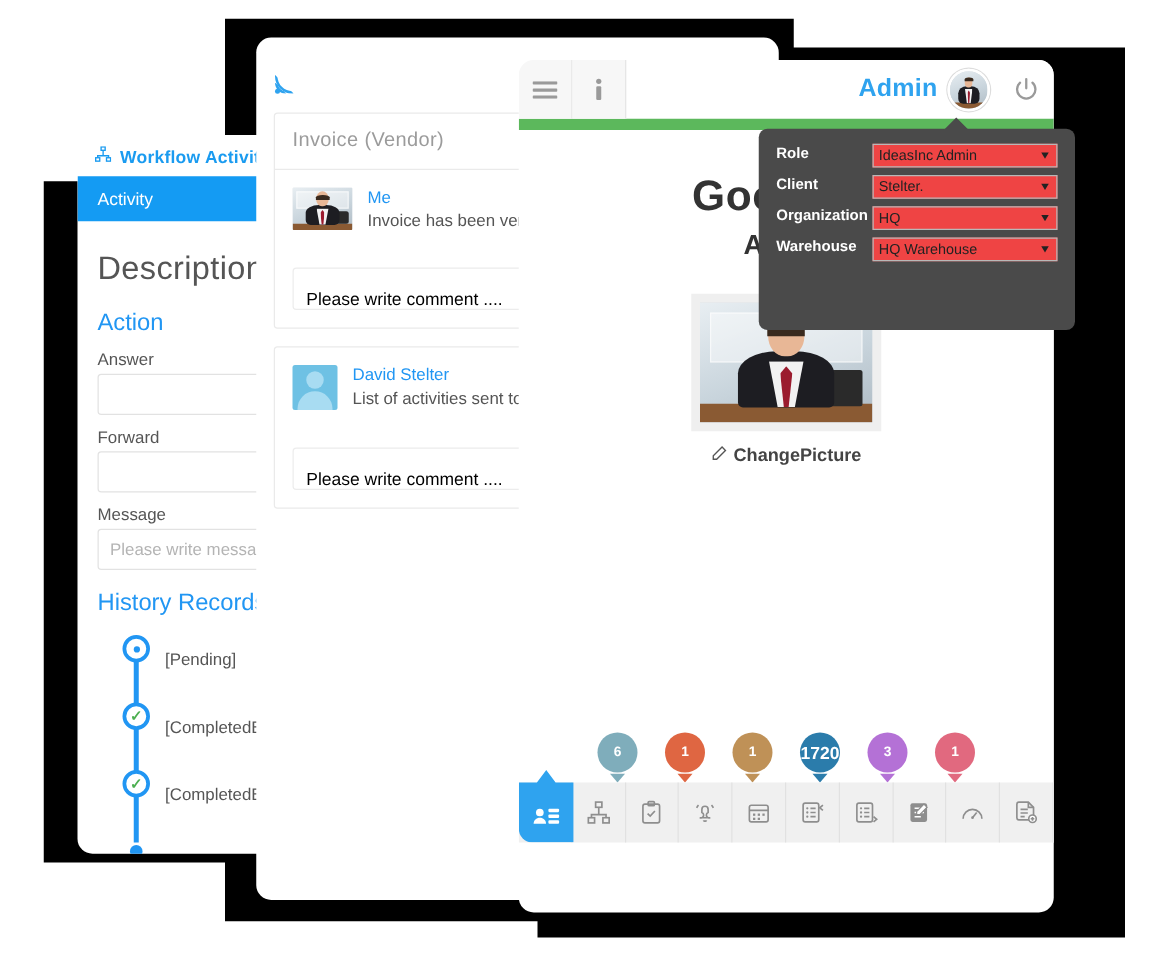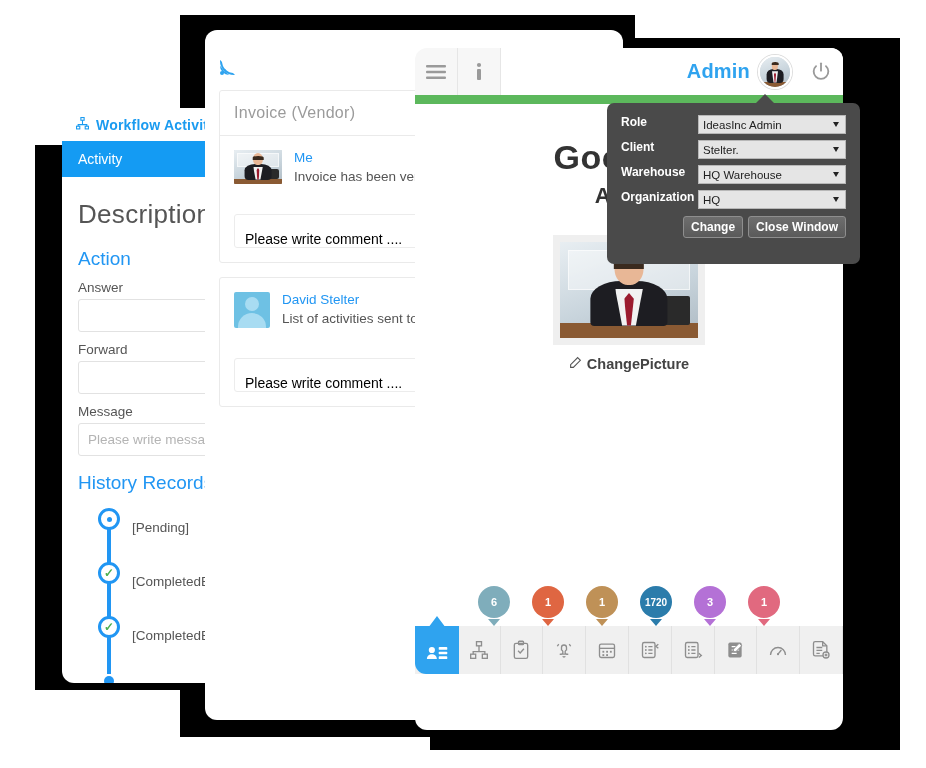--- a/index.html
+++ b/index.html
@@ -115,21 +115,21 @@
   .wr-pic { width: 138px; height: 96px; overflow:hidden; }
   .wr-change { margin-top: 11px; font-size: 14.5px; color:#444; font-weight:bold; display:flex; align-items:flex-end; justify-content:center; gap:5px;}
 
   
   .badges { position:absolute; left:0; right:0; bottom: 48px; display:flex; justify-content:center; gap: 22px;}
   .badge-wrap{ position:relative; width:32px; display:flex; flex-direction:column; align-items:center;}
   .badge {
     width: 32px; height: 32px; border-radius:50%; color:#fff; font-size: 11px;
     display:flex; align-items:center; justify-content:center; font-weight:600;
   }
-  .badge.wide { font-size: 10px; }
+  .badge.wide { font-size: 14px; }
   .badge-tip { width:0;height:0;border-left:6px solid transparent;border-right:6px solid transparent;margin-top:1px;}
 
   
   .toolbar { position:absolute; left:0; bottom:0; width: 428px; height: 48px; display:flex; background:#f0f0f0;}
   .tb-item {
     flex:1; display:flex; align-items:center; justify-content:center;
     border-right: 1px solid #e1e1e1; color:#8e8e8e; height:48px;
   }
   .tb-item:last-child{ border-right: none; }
   .tb-item.active {
@@ -145,21 +145,21 @@
     background: #4a4a4a; border-radius: 7px; padding: 12px 14px 10px 14px;
   }
   .pop-arrow{
     position:absolute; top:-9px; left: 148px; width:0; height:0;
     border-left: 10px solid transparent; border-right: 10px solid transparent;
     border-bottom: 10px solid #4a4a4a;
   }
   .pop-row { display:flex; margin-bottom: 6px; }
   .pop-lbl { color:#fff; font-size: 12px; font-weight:bold; width: 77px; flex:0 0 77px; }
   .pop-sel {
-    flex:1; height: 19px; background:#e5e5e5; border: 1px solid #b8b8b8;
+    flex:1; height: 19px; background:#ef4444; border: 1px solid #b8b8b8;
     display:flex; align-items:center; padding: 0 4px; font-size: 11.5px; color:#222;
     position:relative;
   }
   .pop-sel .cv { flex:1; overflow:hidden; white-space:nowrap; }
   .pop-caret { width:0;height:0;border-left:3.5px solid transparent;border-right:3.5px solid transparent;border-top:5px solid #222; margin-right:2px;}
   .pop-btns { display:flex; justify-content:flex-end; gap:5px; margin-top: 7px; }
   .pop-btn {
     background: linear-gradient(#6e6e6e,#5a5a5a); border:1px solid #8e8e8e; border-radius:3px;
     color:#fff; font-size: 12px; padding: 3px 7px; font-weight:600;
   }
@@ -526,34 +526,30 @@
 
     <div class="pop-row">
       <div class="pop-lbl">Client</div>
       <div class="pop-sel">
         <span class="cv">Stelter.</span>
         <span class="pop-caret"></span>
       </div>
     </div>
 
     <div class="pop-row">
+      <div class="pop-lbl">Organization</div>
+      <div class="pop-sel">
+        <span class="cv">HQ</span>
+        <span class="pop-caret"></span>
+      </div>
+    </div>
+
+    <div class="pop-row">
       <div class="pop-lbl">Warehouse</div>
       <div class="pop-sel">
         <span class="cv">HQ Warehouse</span>
         <span class="pop-caret"></span>
       </div>
     </div>
 
-    <div class="pop-row">
-      <div class="pop-lbl">Organization</div>
-      <div class="pop-sel">
-        <span class="cv">HQ</span>
-        <span class="pop-caret"></span>
-      </div>
-    </div>
-
-    <div class="pop-btns">
-      <div class="pop-btn">Change</div>
-      <div class="pop-btn">Close Window</div>
-    </div>
   </div>
 
 </div>
 
 </body></html>

